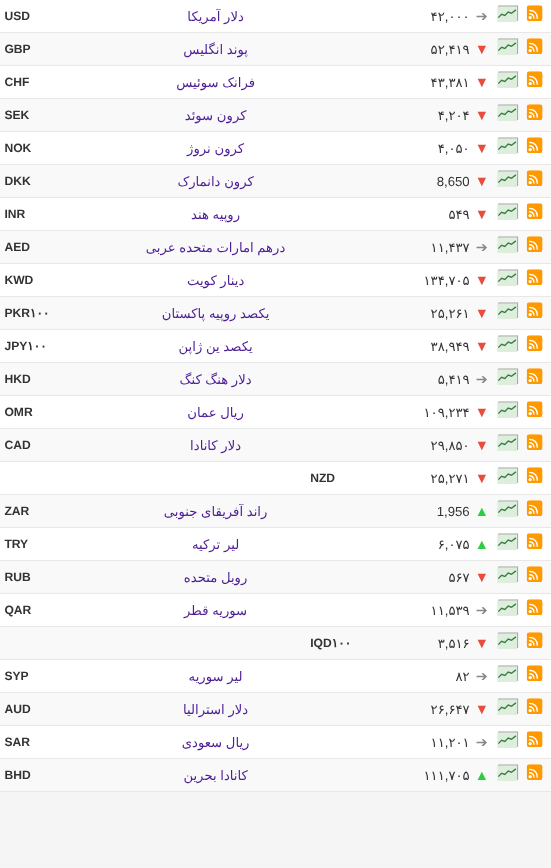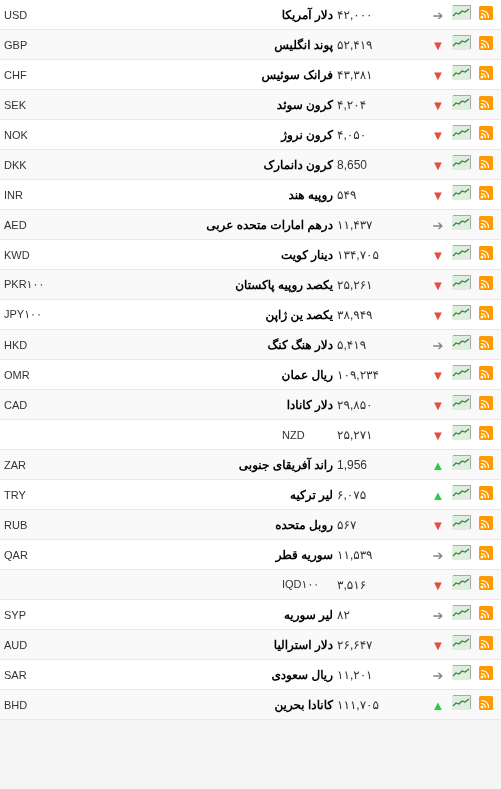--- a/index.html
+++ b/index.html
@@ -26,34 +26,33 @@
       background: #ffffff;
     }
     .row:nth-child(even) {
       background: #f9f9f9;
     }
     .col-code {
       width: 55px;
       text-align: left;
       font-size: 11px;
       color: #333;
-      font-weight: normal;
+      font-weight: bold;
       flex-shrink: 0;
     }
     .col-name {
       flex: 1;
-      text-align: right;
+      text-align: center;
       font-size: 12px;
-      color: #000000;
+      color: #4c1d95;
       padding-right: 4px;
-      font-weight: bold;
     }
     .col-value {
       width: 90px;
-      text-align: left;
+      text-align: right;
       font-size: 12px;
       color: #333;
       direction: ltr;
     }
     .col-arrow {
       width: 22px;
       text-align: center;
       flex-shrink: 0;
     }
     .col-chart {

